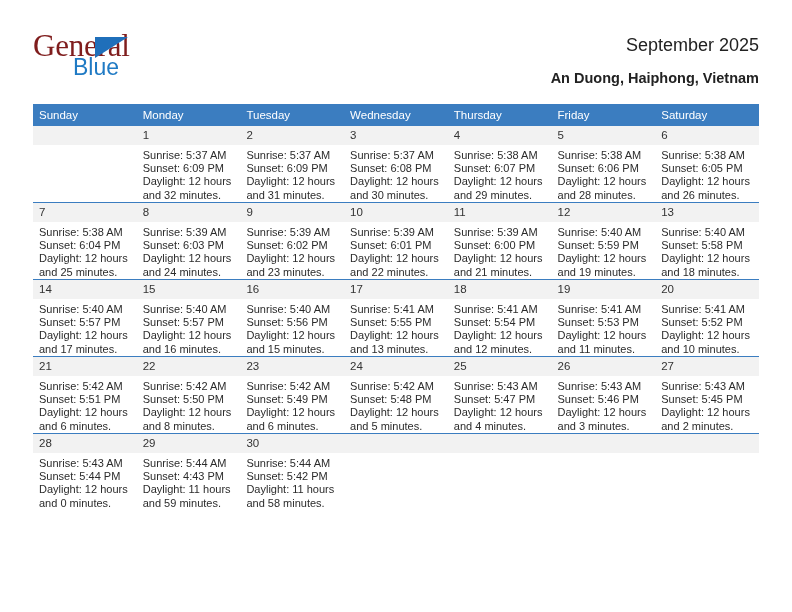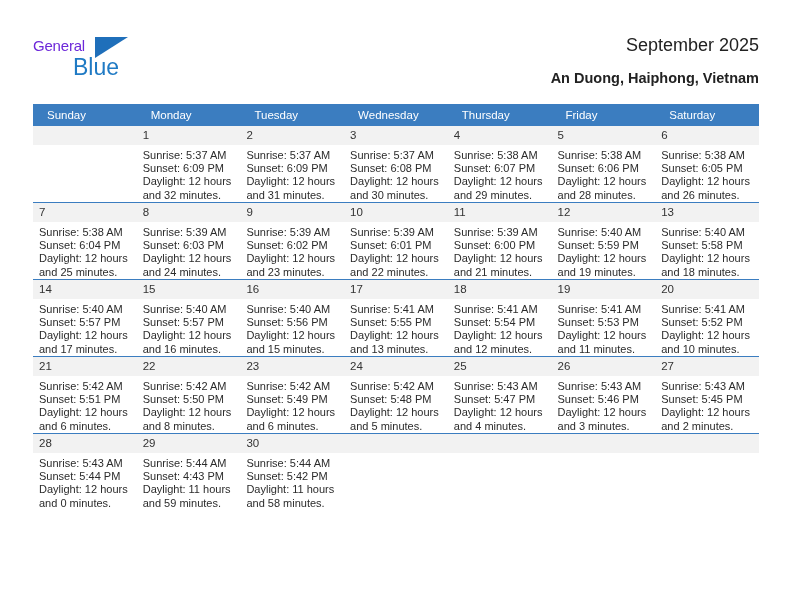--- a/index.html
+++ b/index.html
@@ -33,25 +33,26 @@
     justify-content: space-between;
   }
   .logo {
     position: relative;
     width: 140px;
     height: 58px;
     padding-top: 6px;
     box-sizing: border-box;
   }
   .logo-general {
-    font-size: 15px;
-    color: #6d28d9;
+    font-size: 31px;
+    color: #7f1d1d;
     letter-spacing: -0.2px;
     line-height: 24px;
     display: block;
+    font-family: Liberation Serif, serif;
   }
   .logo-blue {
     font-size: 23px;
     color: #1f7ac4;
     line-height: 22px;
     display: block;
     margin-left: 40px;
     margin-top: -2px;
   }
   .logo-tri {
@@ -92,21 +93,21 @@
     width: 726px;
     border-collapse: collapse;
     table-layout: fixed;
   }
   .calendar th {
     background: #3b7dc0;
     color: #ffffff;
     font-size: 11.5px;
     font-weight: normal;
     text-align: left;
-    padding: 4px 0 4px 14px;
+    padding: 4px 0 4px 6px;
     height: 14px;
     border: none;
   }
   .calendar td {
     vertical-align: top;
     padding: 0;
     border: none;
     border-top: 1.5px solid #3b7dc0;
     height: 76px;
     background: #ffffff;

